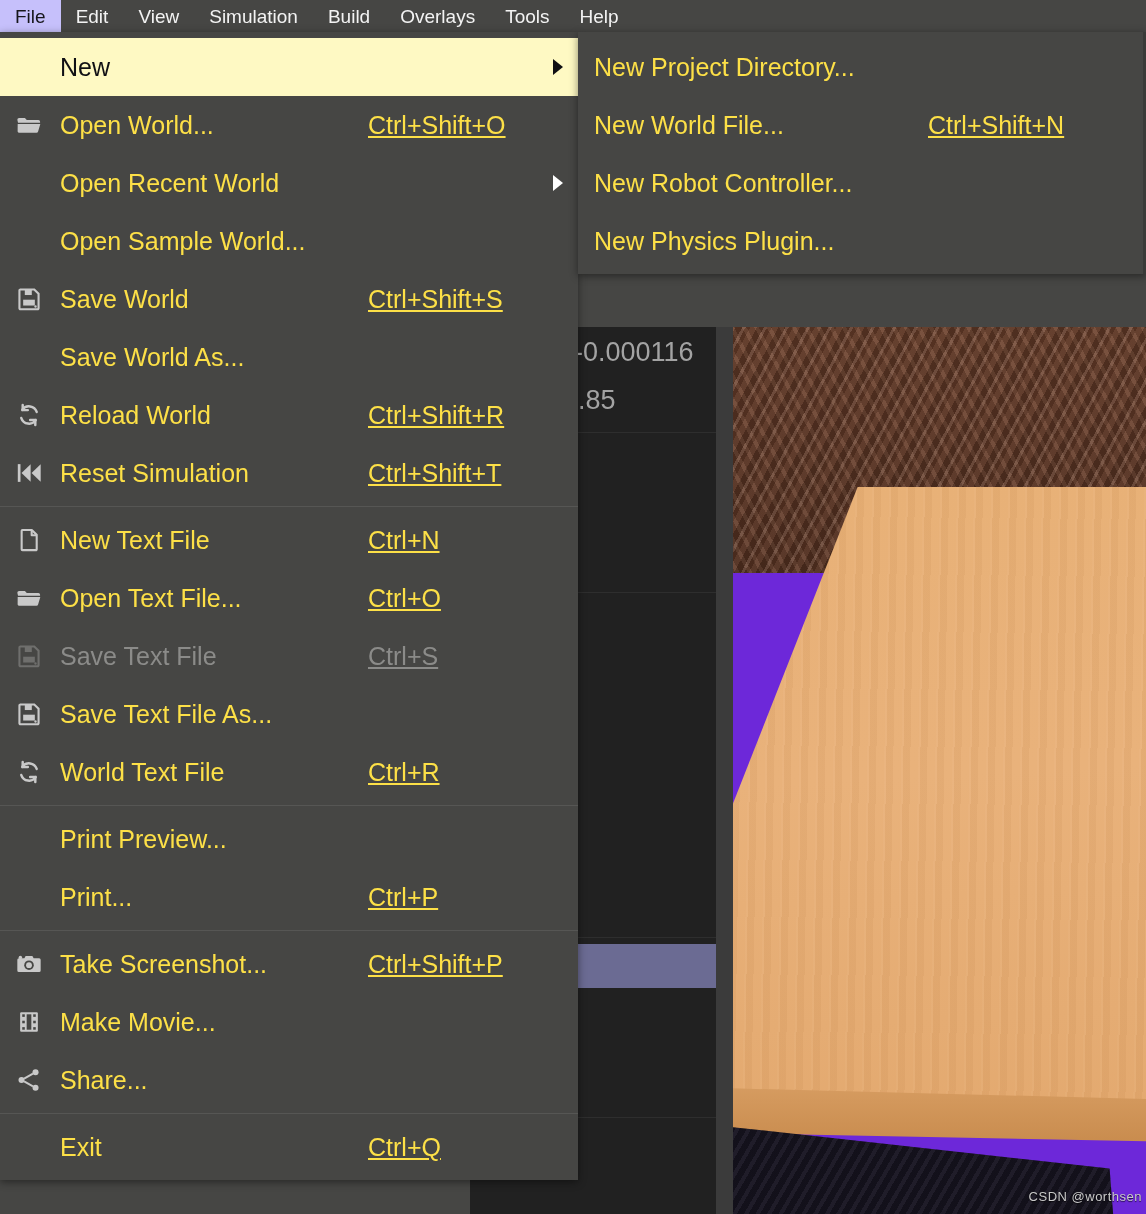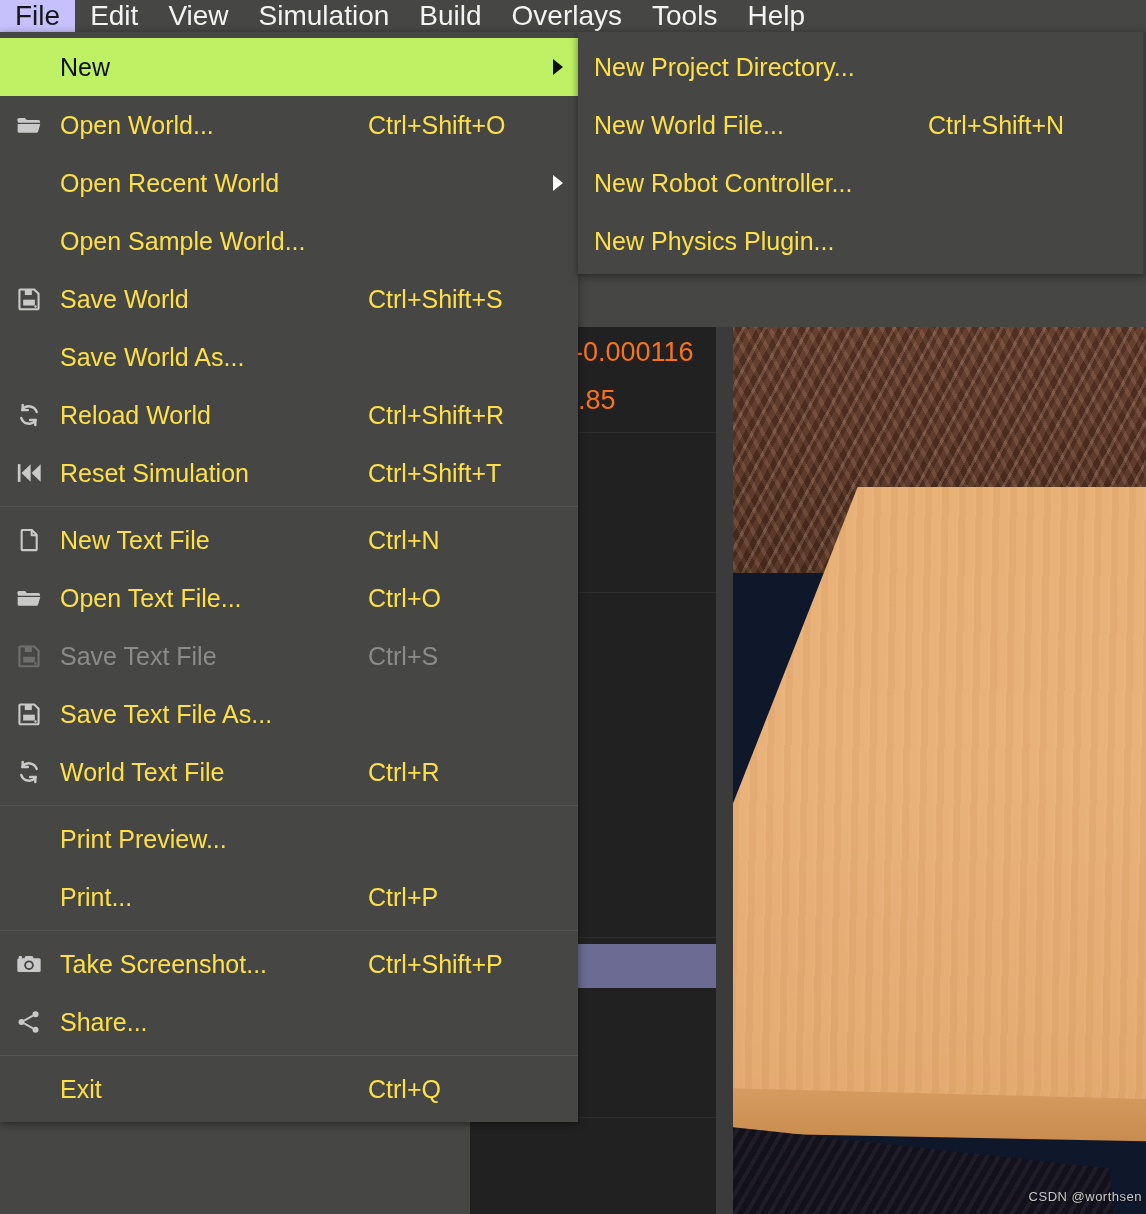--- a/index.html
+++ b/index.html
@@ -6,21 +6,21 @@
   body{
     width:1146px;height:1214px;overflow:hidden;position:relative;
     background:#464644;
     font-family:"Liberation Sans", sans-serif;
     -webkit-font-smoothing:antialiased;
   }
 
   
   #viewport{
     position:absolute;left:733px;top:327px;width:413px;height:887px;
-    overflow:hidden;background:#0f172a;
+    overflow:hidden;background:#6d28d9;
   }
   .vp-floor{
     position:absolute;left:-10px;top:-4px;width:440px;height:250px;
     background:
       repeating-linear-gradient(118deg, rgba(255,255,255,.10) 0 3px, rgba(0,0,0,.12) 3px 7px, rgba(255,255,255,.04) 7px 13px, rgba(0,0,0,.18) 13px 19px),
       repeating-linear-gradient(62deg, rgba(255,240,220,.07) 0 4px, rgba(0,0,0,.10) 4px 11px),
       linear-gradient(#6b3f2b,#5b3524);
   }
   .vp-table{
     position:absolute;left:-14px;top:160px;width:470px;height:640px;
@@ -50,64 +50,64 @@
     text-shadow:0 1px 1px rgba(0,0,0,.7);
     font-family:"Liberation Sans", sans-serif;
   }
 
   
   #side-panel{
     position:absolute;left:470px;top:327px;width:246px;height:887px;
     background:#212121;overflow:hidden;
   }
   .sp-val{
-    position:absolute;color:#f97316;font-size:27px;
+    position:absolute;color:#a3a3a3;font-size:27px;
     font-family:"Liberation Sans", sans-serif;white-space:nowrap;
   }
   .sp-selected{
     position:absolute;left:0;width:246px;height:44px;background:#6b6b93;
   }
   .sp-sep{position:absolute;left:0;width:246px;height:1px;background:#2e2e2e;}
   #panel-scroll-track{
     position:absolute;left:716px;top:327px;width:17px;height:887px;background:#3b3b3b;
   }
 
   
   #menubar{
     position:absolute;left:0;top:0;width:1146px;height:32px;
     background:#464644;display:flex;align-items:stretch;z-index:40;
   }
   .mb-item{
     display:flex;align-items:center;padding:0 15px;
-    color:#f3f3f3;font-size:28px;line-height:1;
+    color:#f3f3f3;font-size:19px;line-height:1;
     font-family:"Liberation Sans", sans-serif;cursor:default;
   }
   .mb-item.active{background:#c6c0fb;color:#16161b;}
 
   
   #file-menu{
     position:absolute;left:0;top:32px;width:578px;
     background:#464644;z-index:60;
     box-shadow:0 2px 8px rgba(0,0,0,.45);
     padding:6px 0 4px 0;
   }
   .mi{
     position:relative;display:flex;align-items:center;height:58px;
     color:#fde047;font-size:25px;white-space:nowrap;cursor:default;
     font-family:"Liberation Sans", sans-serif;
   }
-  .mi.hl{background:#bef264;color:#101014;}
+  .mi.hl{background:#fef9c3;color:#101014;}
   .mi.disabled{color:#8b8b89;padding-left:17px;}
   .mi-icon{
     position:absolute;left:14px;top:50%;transform:translateY(-50%);
     width:30px;height:30px;display:flex;align-items:center;justify-content:center;
   }
   .mi-icon svg{display:block;}
   .mi-label{position:absolute;left:60px;}
-  .mi-shortcut{position:absolute;left:368px;}
+  .mi-shortcut{position:absolute;left:368px;text-decoration:underline;}
   .mi-arrow{position:absolute;left:553px;top:50%;transform:translateY(-50%);
     width:0;height:0;border-left:10px solid #ffffff;
     border-top:8px solid transparent;border-bottom:8px solid transparent;}
   .mi.hl .mi-arrow{border-left-color:#101014;}
   .mi-sep{height:1px;background:#565654;margin:4px 0;}
 
   
   #new-submenu{
     position:absolute;left:578px;top:32px;width:568px;
     background:#464644;z-index:70;padding:6px 0 4px 0;
@@ -289,20 +289,35 @@
           <path d="M9.1 5.1l-1.1 2H3.3A1.3 1.3 0 0 0 2 8.4v9.1a1.3 1.3 0 0 0 1.3 1.3h17.4A1.3 1.3 0 0 0 22 17.5V8.4a1.3 1.3 0 0 0-1.3-1.3h-4.7l-1.1-2z"></path>
           <circle cx="12" cy="13" r="4.1" fill="#464644"></circle>
           <circle cx="12" cy="13" r="2.5"></circle>
         </svg>
       </span>
       <span class="mi-label">Take Screenshot...</span>
       <span class="mi-shortcut">Ctrl+Shift+P</span>
     </div>
     <div class="mi">
       <span class="mi-icon">
+        <svg width="28" height="28" viewBox="0 0 24 24" fill="#c9c9c9">
+          <rect x="4.4" y="3.6" width="15.2" height="16.8" rx="1"></rect>
+          <rect x="6.2" y="5.4" width="2.2" height="2.2" fill="#464644"></rect>
+          <rect x="6.2" y="10.9" width="2.2" height="2.2" fill="#464644"></rect>
+          <rect x="6.2" y="16.4" width="2.2" height="2.2" fill="#464644"></rect>
+          <rect x="15.6" y="5.4" width="2.2" height="2.2" fill="#464644"></rect>
+          <rect x="15.6" y="10.9" width="2.2" height="2.2" fill="#464644"></rect>
+          <rect x="15.6" y="16.4" width="2.2" height="2.2" fill="#464644"></rect>
+          <rect x="10" y="5.4" width="4" height="13.2" fill="#464644"></rect>
+        </svg>
+      </span>
+      <span class="mi-label">Make Movie...</span>
+    </div>
+    <div class="mi">
+      <span class="mi-icon">
         <svg width="28" height="28" viewBox="0 0 24 24" fill="#c9c9c9" stroke="#c9c9c9" stroke-width="1.7">
           <circle cx="17.6" cy="5.4" r="2.6" stroke="none"></circle>
           <circle cx="17.6" cy="18.6" r="2.6" stroke="none"></circle>
           <circle cx="5.6" cy="12" r="2.6" stroke="none"></circle>
           <path d="M7.8 10.8l7.6-4.2M7.8 13.2l7.6 4.2" fill="none"></path>
         </svg>
       </span>
       <span class="mi-label">Share...</span>
     </div>
     <div class="mi-sep"></div>

